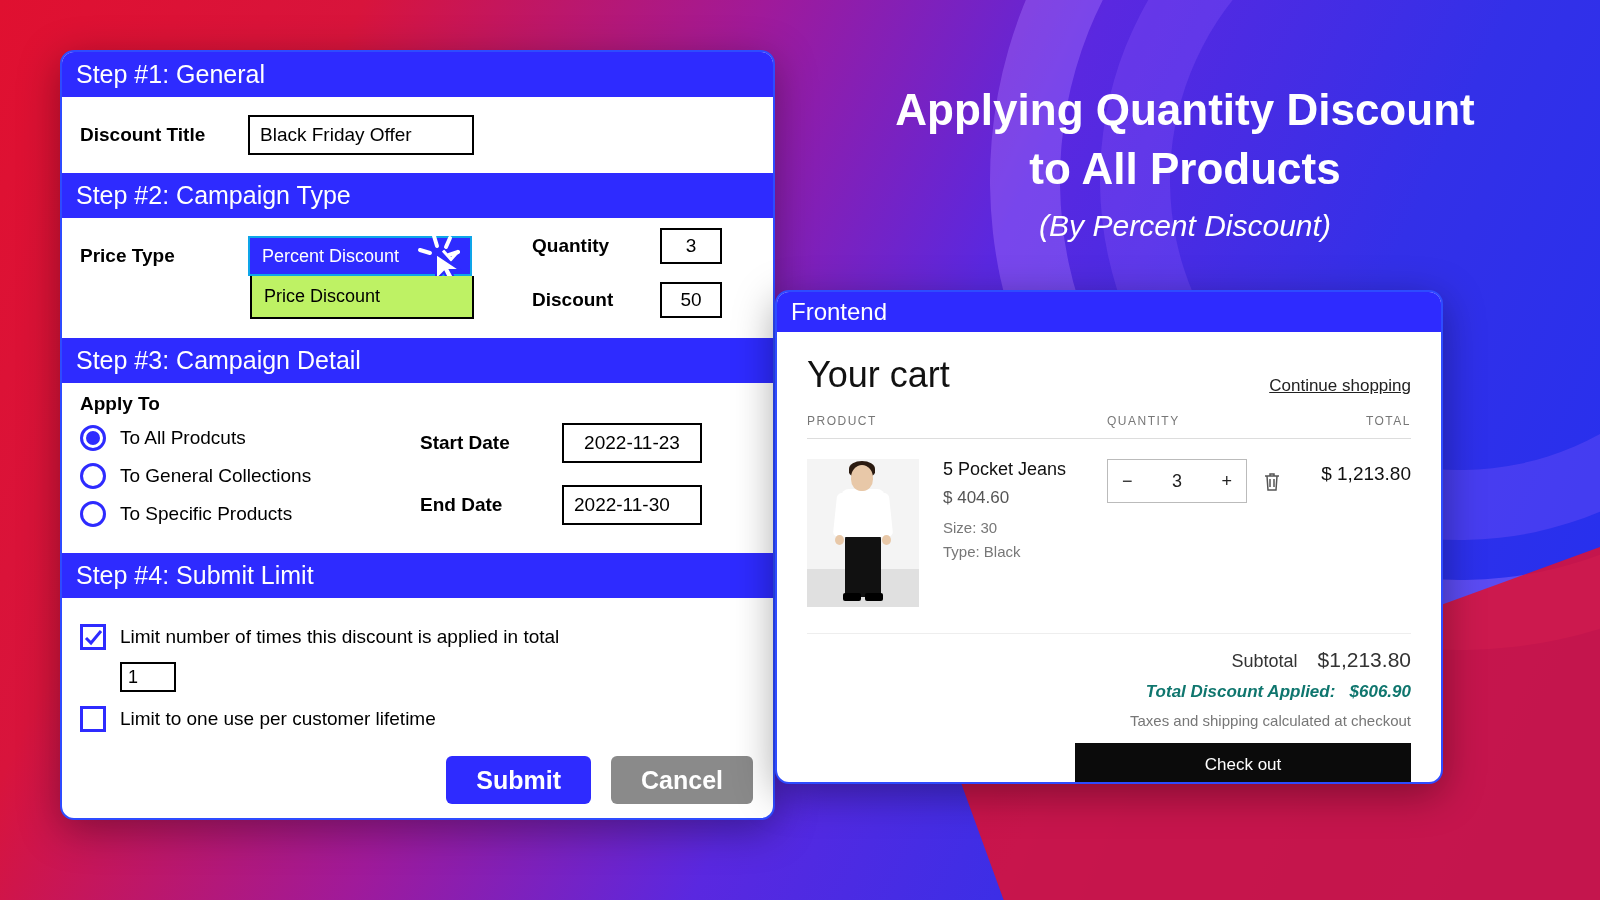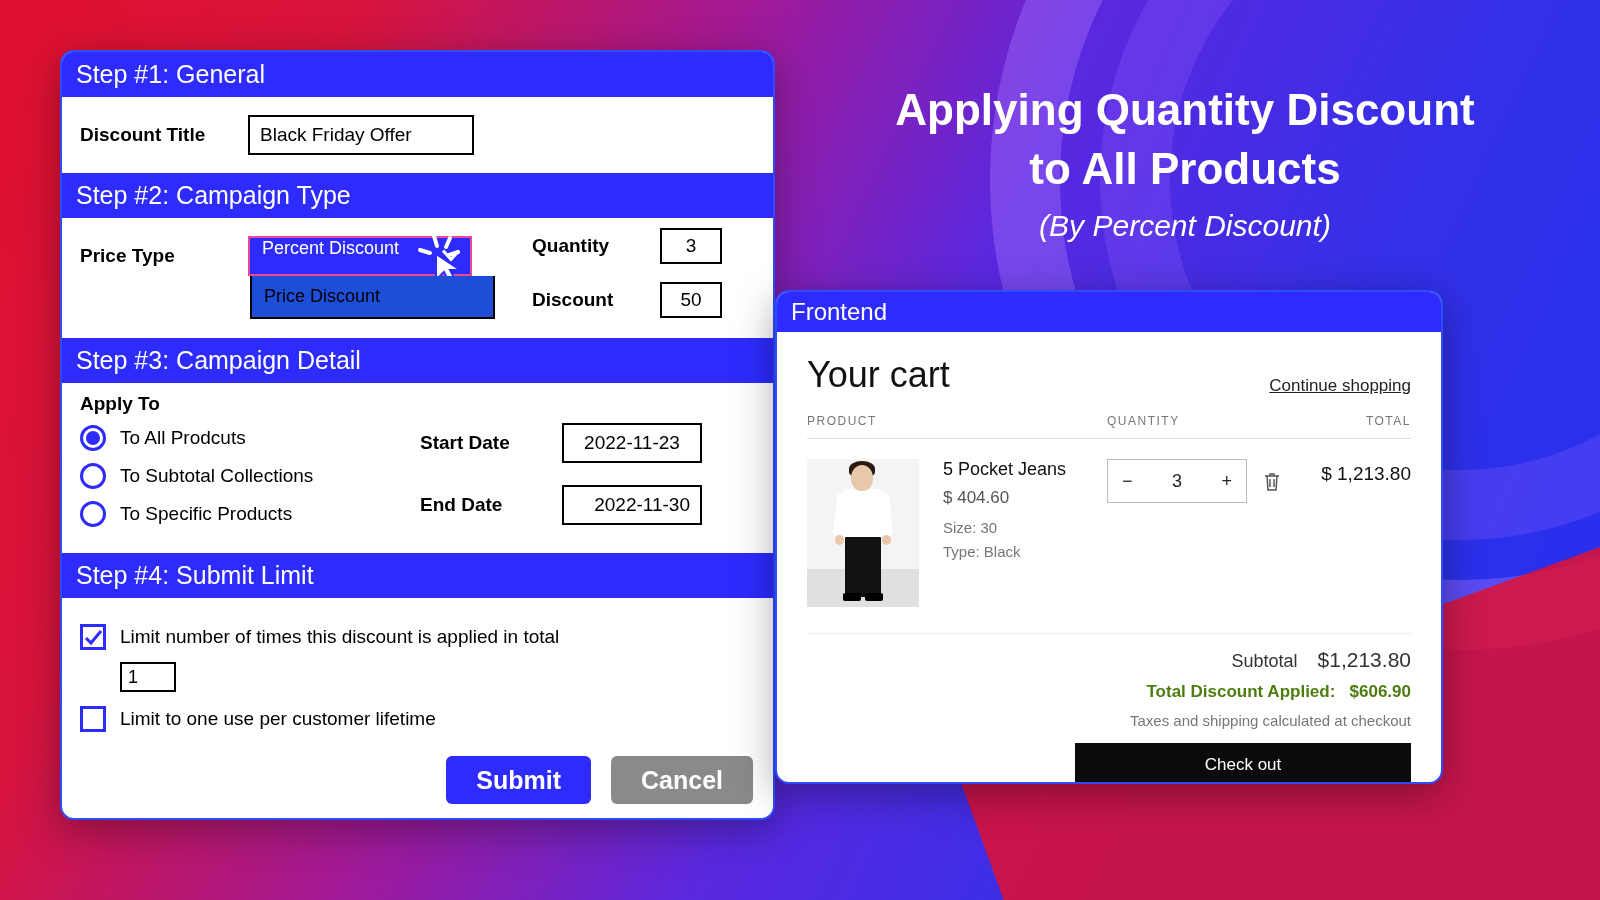--- a/index.html
+++ b/index.html
@@ -22,24 +22,24 @@
   .hdr { background:#2e2bff; color:#fff; font-size:25px; padding:8px 14px; font-weight:400; }
   .sect { padding: 18px 18px; }
   .row { display:flex; align-items:center; gap:18px; }
   .lbl { font-weight:700; font-size:19px; }
   .txt-in {
     border:2px solid #000; height:40px; font-size:19px; padding:0 10px; background:#fff;
   }
   .num-in { border:2px solid #000; height:36px; width:62px; text-align:center; font-size:19px; }
   .dropdown {
     position:relative; width:224px; height:40px; background:#2e2bff; color:#fff;
-    border:2px solid #ec4899; display:flex; align-items:flex-start; padding-left:12px; font-size:18px;
+    border:2px solid #0ea5e9; display:flex; align-items:center; padding-left:12px; font-size:18px;
   }
   .dropdown .chev { position:absolute; right:10px; top:50%; transform:translateY(-50%); }
-  .dd-list { position:absolute; left:0; top:38px; width:245px; background:#1d4ed8; border:2px solid #000; border-top:none; }
+  .dd-list { position:absolute; left:0; top:38px; width:224px; background:#bef264; border:2px solid #000; border-top:none; }
   .dd-item { color:#000; font-size:18px; padding:10px 12px; }
   .cursor-burst { position:absolute; left:164px; top:-6px; pointer-events:none; }
   .radio-row { display:flex; align-items:center; gap:14px; font-size:19px; margin:8px 0 12px 0;}
   .radio { width:26px; height:26px; border:3px solid #2e2bff; border-radius:50%; display:inline-flex; align-items:center; justify-content:center;}
   .radio.checked::after { content:""; width:14px; height:14px; background:#2e2bff; border-radius:50%;}
   .chk { width:26px; height:26px; border:3px solid #2e2bff; display:inline-flex; align-items:center; justify-content:center;}
   .chk.checked { color:#2e2bff; }
   .chk.checked svg { display:block; }
   .chk svg { display:none; }
   .btn { height:48px; border-radius:6px; padding:0 30px; font-size:25px; font-weight:700; display:inline-flex; align-items:center; justify-content:center; cursor:pointer; border:none;}
@@ -62,21 +62,21 @@
   .prod-info { flex:0 0 188px; padding-left:24px; font-size:16px; color:#555;}
   .prod-name { color:#111; font-size:18px; margin-bottom:8px;}
   .prod-price { font-size:17px; margin-bottom:8px;}
   .prod-attr { font-size:15px; color:#777; line-height:1.6;}
   .qtycell { flex:1; display:flex; align-items:flex-start; gap:16px;}
   .qtybox { border:1px solid #bbb; height:44px; width:140px; display:flex; align-items:center; justify-content:space-between; padding:0 14px; font-size:18px;}
   .trash { width:18px; height:22px; color:#555; margin-top:12px;}
   .line-total { flex:0 0 120px; text-align:right; font-size:19px; color:#111; padding-top:4px;}
   .totals { text-align:right; font-size:18px; margin-top:14px;}
   .totals .sub { color:#333; margin-bottom:10px;}
-  .totals .disc { color:#4d7c0f; font-weight:700; margin-bottom:10px; font-size:17px;}
+  .totals .disc { color:#0f766e; font-weight:700; margin-bottom:10px; font-size:17px;font-style:italic;}
   .totals .tax { color:#777; font-size:15px; margin-bottom:14px;}
   .checkout { background:#0b0b0b; color:#fff; height:44px; width:336px; float:right; font-size:17px; display:flex; align-items:center; justify-content:center; cursor:pointer;}
 
   
   .floor{position:absolute;left:0;right:0;bottom:0;height:38px;background:#e0e0e0;}
   .wall{position:absolute;left:0;right:0;top:0;bottom:38px;background:#f4f4f4;}
   .head{position:absolute;left:44px;top:6px;width:22px;height:26px;background:#e8c8a8;border-radius:50% 50% 45% 45%;}
   .hair{position:absolute;left:42px;top:2px;width:26px;height:16px;background:#2a1a10;border-radius:50% 50% 30% 30%;}
   .torso{position:absolute;left:34px;top:30px;width:44px;height:48px;background:#fff;border-radius:8px 8px 4px 4px;}
   .arm-l{position:absolute;left:28px;top:34px;width:10px;height:44px;background:#fff;border-radius:5px;transform:rotate(6deg);}
@@ -154,35 +154,35 @@
     <div class="hdr">Step #3: Campaign Detail</div>
     <div class="sect" style="display:flex; gap:40px; padding-top:10px; padding-bottom:14px;">
       <div style="flex:0 0 300px;">
         <div class="lbl" style="margin-bottom:10px;">Apply To</div>
         <label class="radio-row">
             <span class="radio checked"></span>
             <span>To All Prodcuts</span>
           </label>
         <label class="radio-row">
             <span class="radio"></span>
-            <span>To Subtotal Collections</span>
+            <span>To General Collections</span>
           </label>
         <label class="radio-row">
             <span class="radio"></span>
             <span>To Specific Products</span>
           </label>
       </div>
       <div style="padding-top:30px;">
         <div class="row" style="margin-bottom:22px;">
           <span class="lbl" style="width:124px">Start Date</span>
           <input class="txt-in" style="width: 140px; text-align: center;" value="2022-11-23">
         </div>
         <div class="row">
           <span class="lbl" style="width:124px">End Date</span>
-          <input class="txt-in" style="width: 140px; text-align: right;" value="2022-11-30">
+          <input class="txt-in" style="width: 140px; text-align: left;" value="2022-11-30">
         </div>
       </div>
     </div>
 
     <div class="hdr">Step #4: Submit Limit</div>
     <div class="sect" style="padding-bottom:70px;">
       <label class="radio-row" style="font-size:19px;">
         <span class="chk checked">
             <svg width="20" height="20" viewBox="0 0 20 20">
               <path d="M3 11 L8 16 L18 4" stroke="#2e2bff" stroke-width="3" fill="none"></path>

